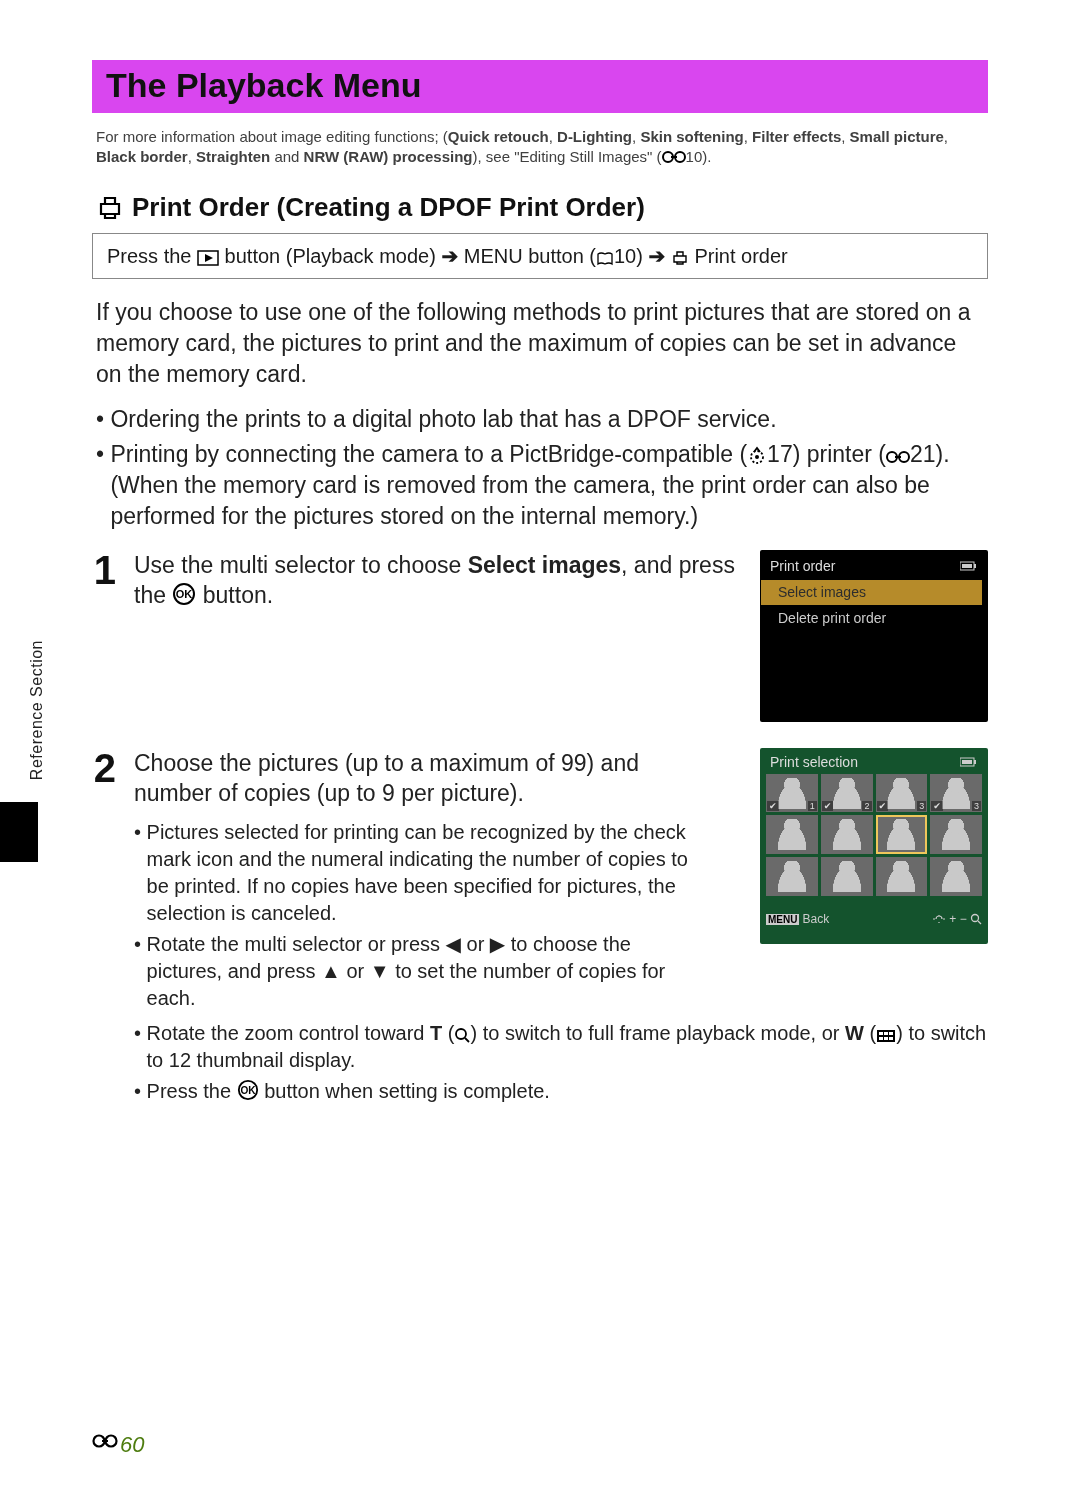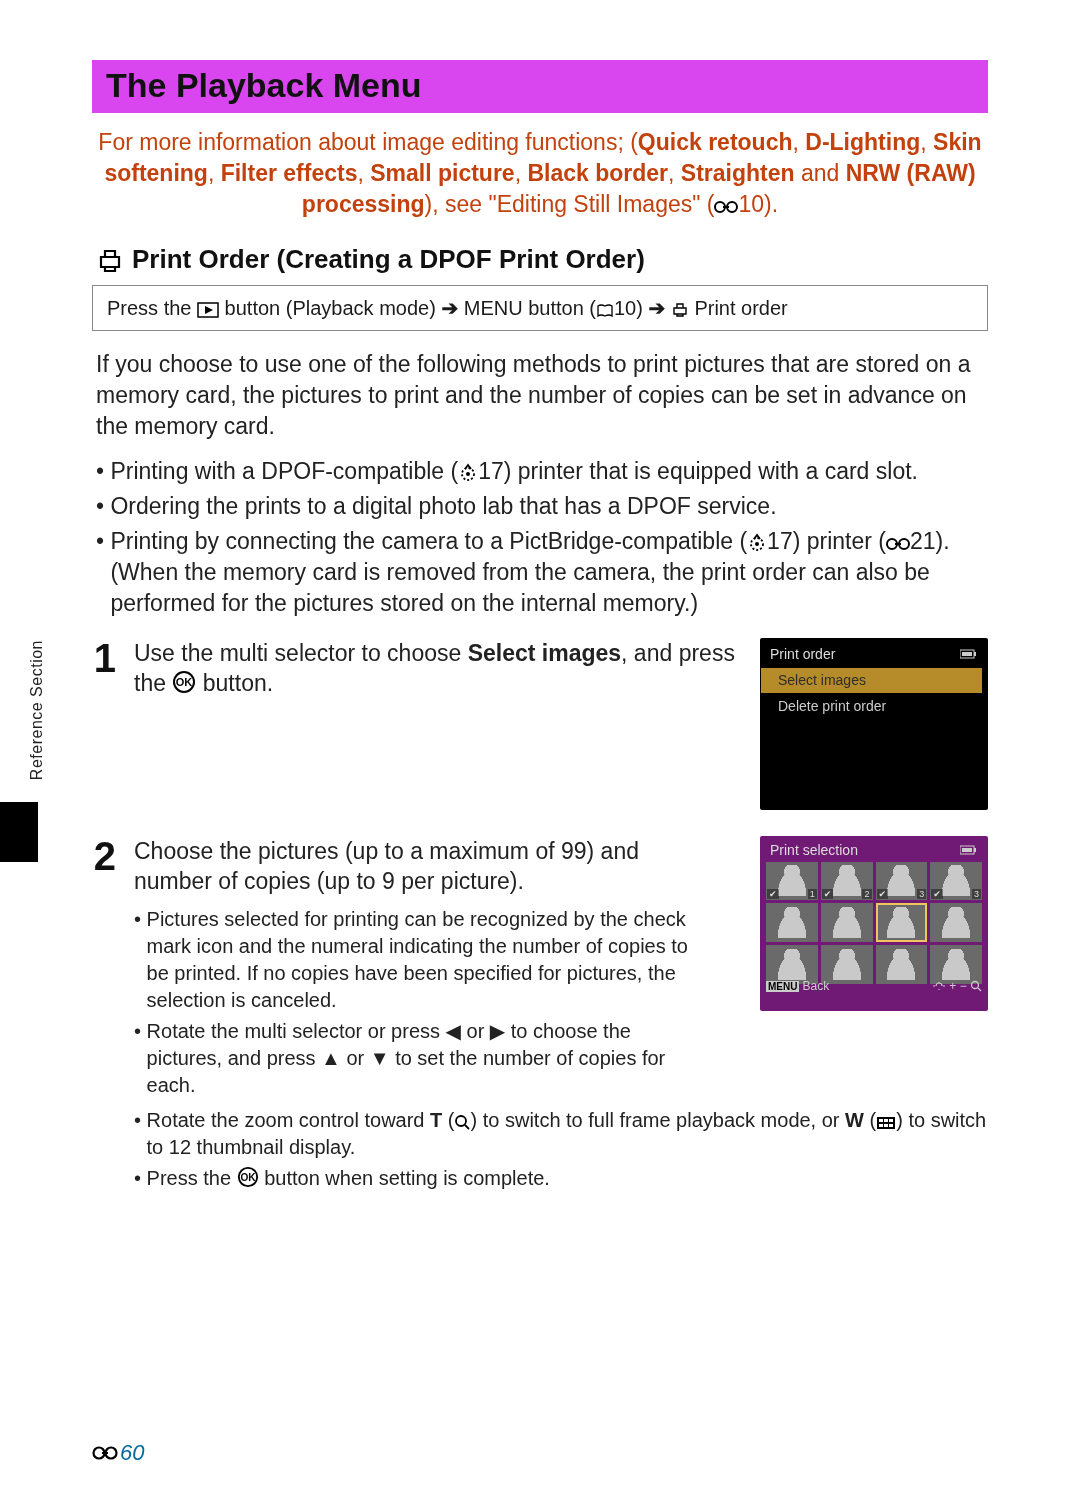--- a/index.html
+++ b/index.html
@@ -17,25 +17,24 @@
     position: relative;
   }
   .title-bar {
     background: #d946ef;
     padding: 6px 14px 8px 14px;
     font-size: 34px;
     font-weight: 700;
     color: #111;
   }
   .intro {
-    font-size: 23px;
-    color: #c2410c;
+    font-size: 15px;
+    color: #404040;
     line-height: 1.35;
     margin: 14px 4px 24px 4px;
-    text-align: center;
   }
   .intro b { font-weight: 700; }
   .subheading {
     font-size: 26px;
     font-weight: 700;
     color: #111;
     display: flex;
     align-items: center;
     gap: 8px;
     margin: 4px 4px 10px 4px;
@@ -150,25 +149,25 @@
     color: #2d2d2d;
     position: relative;
   }
   .lcd-item.highlight::before {
     content: "";
     position: absolute;
     left: -5px; top: 0; bottom: 0; width: 5px;
     background: #b68b2a;
   }
   .lcd2 {
-    background: #701a75;
+    background: #14532d;
     border-radius: 2px;
     color: #ddd;
     min-width: 228px;
-    height: 175px;
+    height: 196px;
     box-sizing: border-box;
     position: relative;
     padding: 6px 0 0 0;
     margin-left: 44px;
   }
   .thumb-grid {
     display: grid;
     grid-template-columns: repeat(4, 1fr);
     grid-template-rows: repeat(3, 1fr);
     gap: 3px;
@@ -236,26 +235,25 @@
     left: 0;
     top: 802px;
     width: 38px;
     height: 60px;
     background: #000;
   }
   
   .page-footer {
     position: absolute;
     left: 92px;
-    bottom: 20px;
+    bottom: 28px;
     font-size: 22px;
     font-style: italic;
-    color: #0369a1;
-    display: flex;
-    align-items: center;
+    color: #4d7c0f;
+    display: flex;
     gap: 2px;
   }
   
   .ico {
     display: inline-flex;
     vertical-align: -3px;
   }
   svg { display: inline-block; }
 </style>
 </head>
@@ -303,32 +301,23 @@
       </span><span>10</span><span>)</span>
     <span class="sep"> ➔ </span>
     <span class="ico">
         <svg width="18" height="16" viewBox="0 0 18 16">
           <path d="M3 6h12v6H3z M6 2h6v4H6z M6 12h6v2H6z" fill="none" stroke="#000" stroke-width="1.4"></path>
         </svg>
       </span>
     <span>Print order</span>
   </div>
 
-  <div class="para">If you choose to use one of the following methods to print pictures that are stored on a memory card, the pictures to print and the number of copies can be set in advance on the memory card.</div>
+  <div class="para">If you choose to use one of the following methods to print pictures that are stored on a memory card, the pictures to print and the maximum of copies can be set in advance on the memory card.</div>
 
   <ul class="bullets">
-    <li>
-        <span><span>Printing with a DPOF-compatible (</span><span class="ico">
-            <svg width="20" height="20" viewBox="0 0 20 20">
-              <circle cx="10" cy="12" r="6" fill="none" stroke="#000" stroke-width="1.8" stroke-dasharray="2 2"></circle>
-              <path d="M7 7 L10 3 L13 7" fill="none" stroke="#000" stroke-width="1.8"></path>
-              <circle cx="10" cy="12" r="2" fill="#000"></circle>
-            </svg>
-          </span><span>17</span><span>) printer that is equipped with a card slot.</span></span>
-      </li>
     <li>
         <span>Ordering the prints to a digital photo lab that has a DPOF service.</span>
       </li>
     <li>
         <span><span>Printing by connecting the camera to a PictBridge-compatible (</span><span class="ico">
             <svg width="20" height="20" viewBox="0 0 20 20">
               <circle cx="10" cy="12" r="6" fill="none" stroke="#000" stroke-width="1.8" stroke-dasharray="2 2"></circle>
               <path d="M7 7 L10 3 L13 7" fill="none" stroke="#000" stroke-width="1.8"></path>
               <circle cx="10" cy="12" r="2" fill="#000"></circle>
             </svg>

